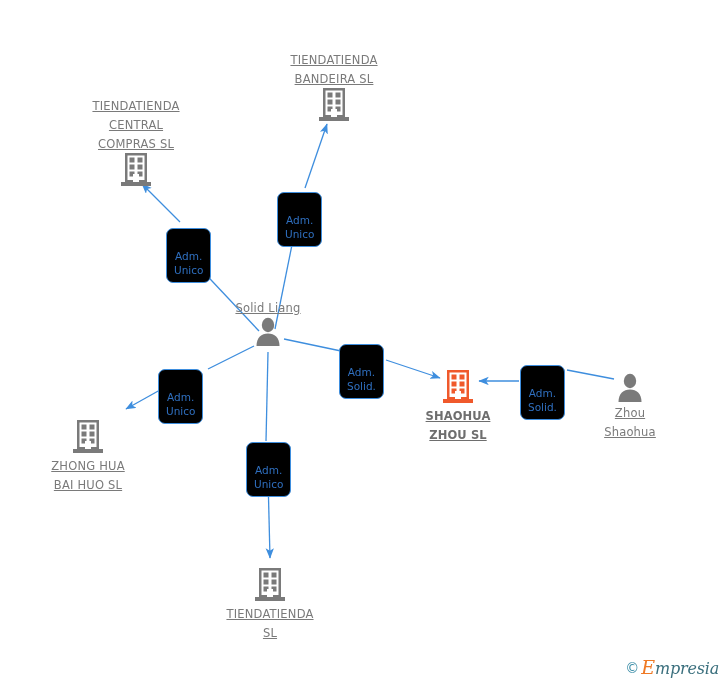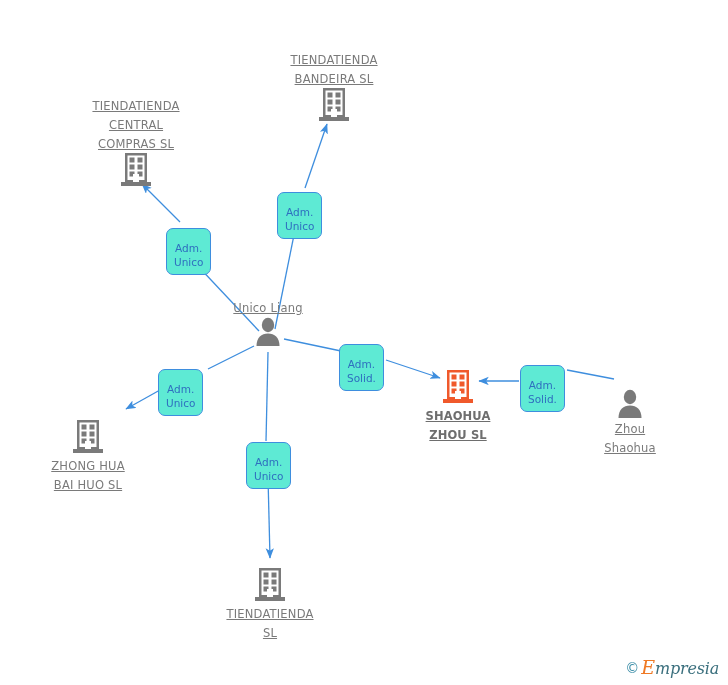--- a/index.html
+++ b/index.html
@@ -52,28 +52,28 @@
     font-size: 11.5px;
     letter-spacing: 0.1px;
   }
   .node .caption.above {
     margin-top: 0;
     margin-bottom: 3px;
   }
   .edge-label {
     position: absolute;
     z-index: 5;
-    background: #5eead4;
+    background: #000000;
     border: 1.3px solid #3e8ede;
     border-radius: 7px;
     color: #2f6fbf;
     font-size: 10.5px;
     line-height: 14px;
     text-align: center;
-    padding: 12px 7px 5px 7px;
+    padding: 20px 7px 5px 7px;
     white-space: pre-line;
     box-sizing: border-box;
   }
   #watermark {
     position: absolute;
     right: 9px;
     bottom: 7px;
     z-index: 8;
     font-size: 15px;
     line-height: 18px;
@@ -176,21 +176,21 @@
         <rect x="17.5" y="12.5" width="5" height="5" fill="#7a7a7a"></rect>
         <rect x="9.5" y="19.5" width="5" height="5" fill="#7a7a7a"></rect>
         <rect x="17.5" y="19.5" width="5" height="5" fill="#7a7a7a"></rect>
         <rect x="13" y="22" width="6" height="8" fill="#ffffff"></rect>
         <rect x="1" y="30" width="30" height="4" fill="#7a7a7a"></rect>
       </svg>
     </span>
   </div>
 
   <div class="node" style="left:268px; top:297px;">
-    <span class="caption above">Unico Liang</span>
+    <span class="caption above">Solid Liang</span>
     <span class="glyph">
       <svg width="28" height="30" viewBox="0 0 28 30">
         <ellipse cx="14" cy="9" rx="6.2" ry="7.2" fill="#7a7a7a"></ellipse>
         <path d="M2.5,30 C2.5,21.5 7.5,17.5 14,17.5 C20.5,17.5 25.5,21.5 25.5,30 Z" fill="#7a7a7a"></path>
       </svg>
     </span>
   </div>
 
   <div class="node center-node" style="left:458px; top:369px;">
     <span class="glyph">
@@ -204,21 +204,21 @@
         <rect x="9.5" y="19.5" width="5" height="5" fill="#f0592b"></rect>
         <rect x="17.5" y="19.5" width="5" height="5" fill="#f0592b"></rect>
         <rect x="13" y="22" width="6" height="8" fill="#ffffff"></rect>
         <rect x="1" y="30" width="30" height="4" fill="#f0592b"></rect>
       </svg>
     </span>
     <span class="caption">SHAOHUA
 ZHOU SL</span>
   </div>
 
-  <div class="node" style="left:630px; top:388px;">
+  <div class="node" style="left:630px; top:372px;">
     <span class="glyph">
       <svg width="28" height="30" viewBox="0 0 28 30">
         <ellipse cx="14" cy="9" rx="6.2" ry="7.2" fill="#7a7a7a"></ellipse>
         <path d="M2.5,30 C2.5,21.5 7.5,17.5 14,17.5 C20.5,17.5 25.5,21.5 25.5,30 Z" fill="#7a7a7a"></path>
       </svg>
     </span>
     <span class="caption">Zhou
 Shaohua</span>
   </div>
 

